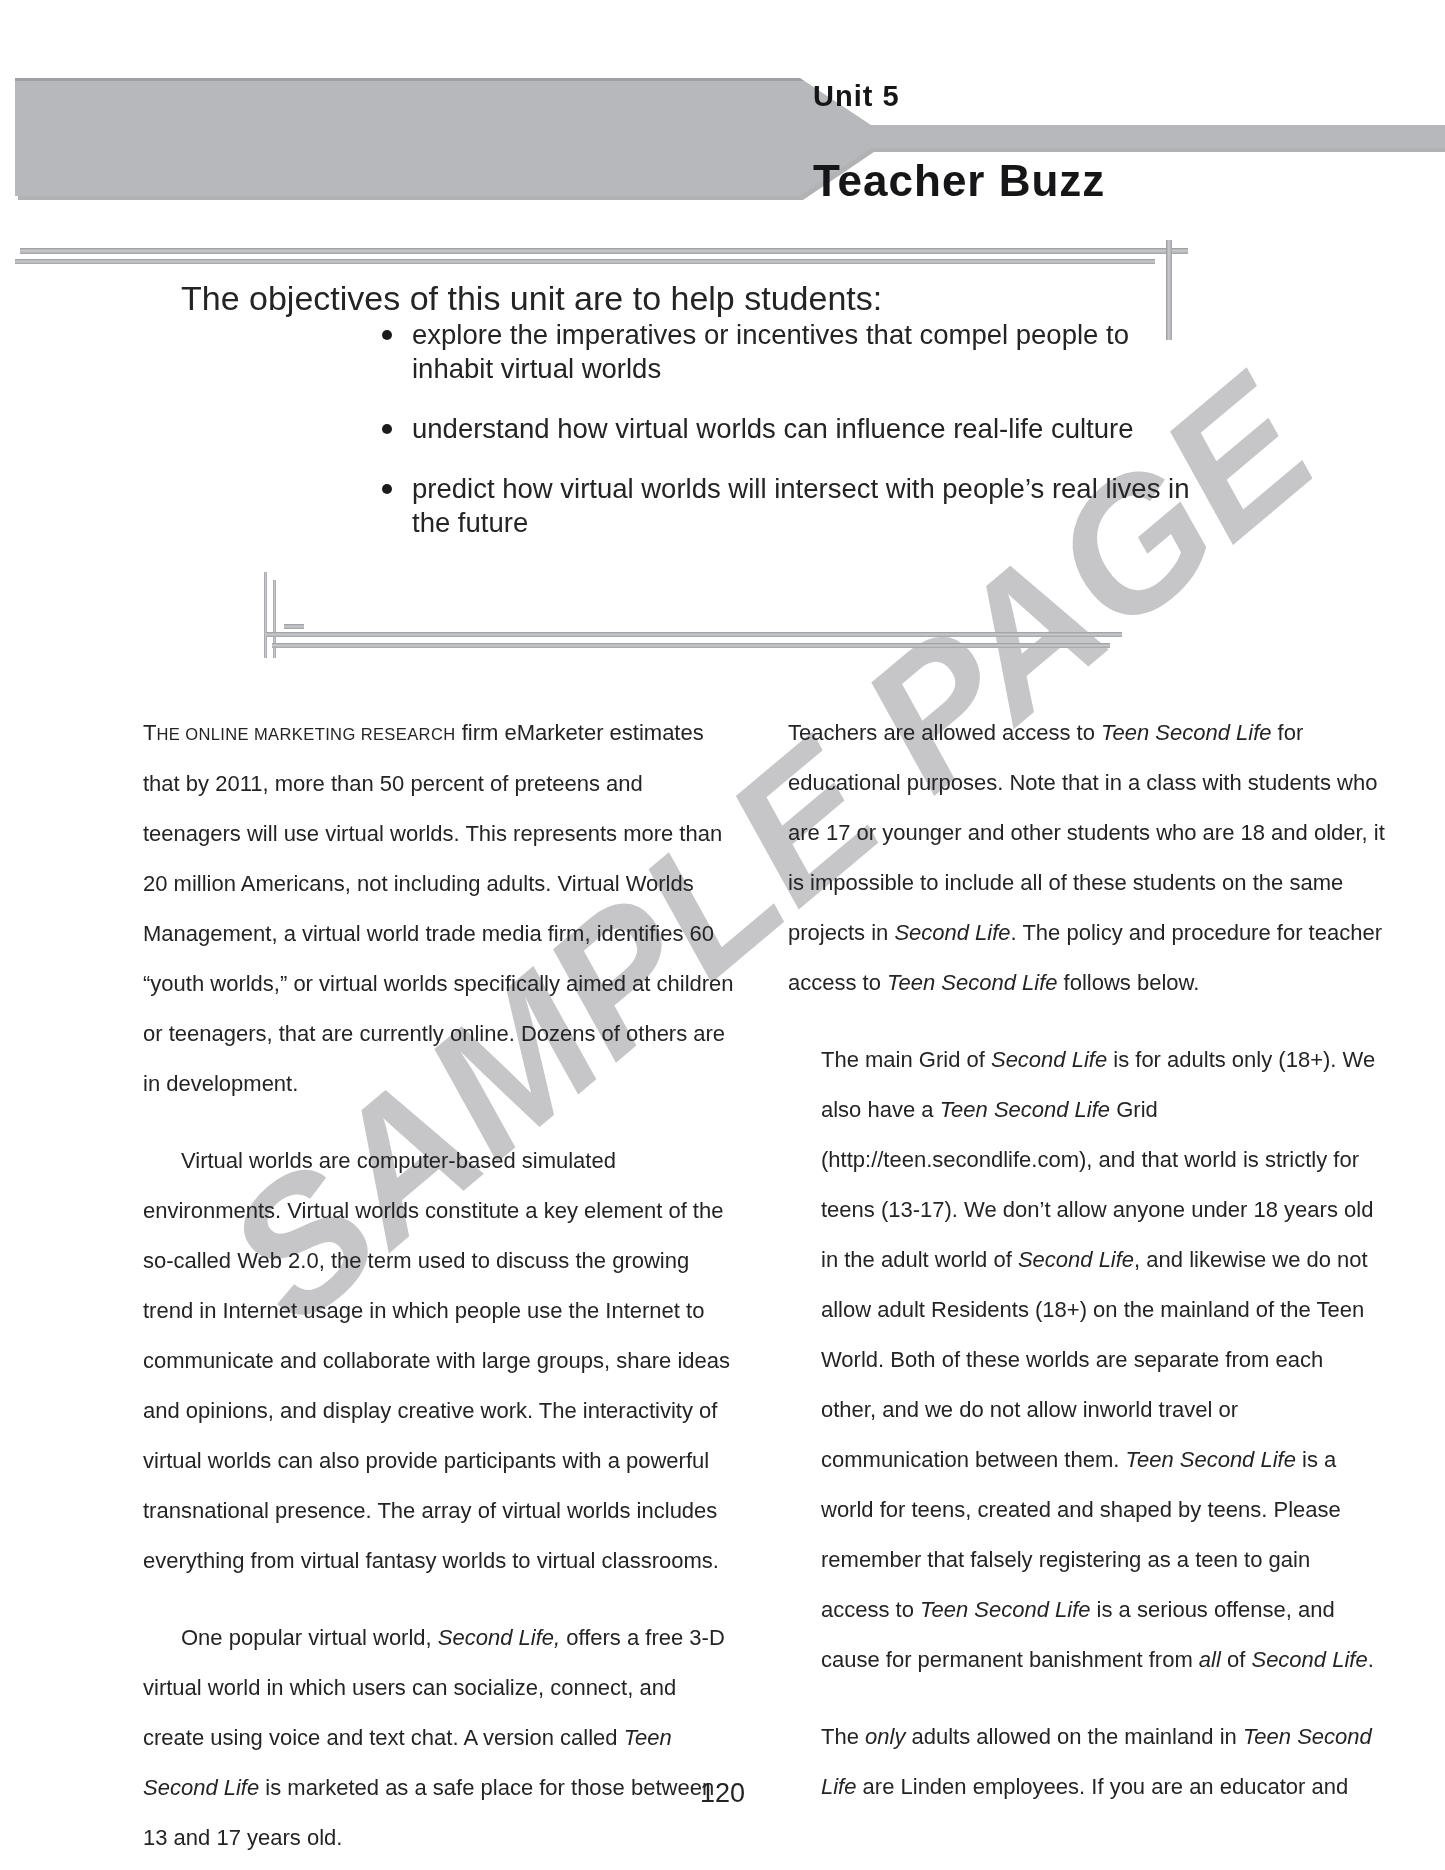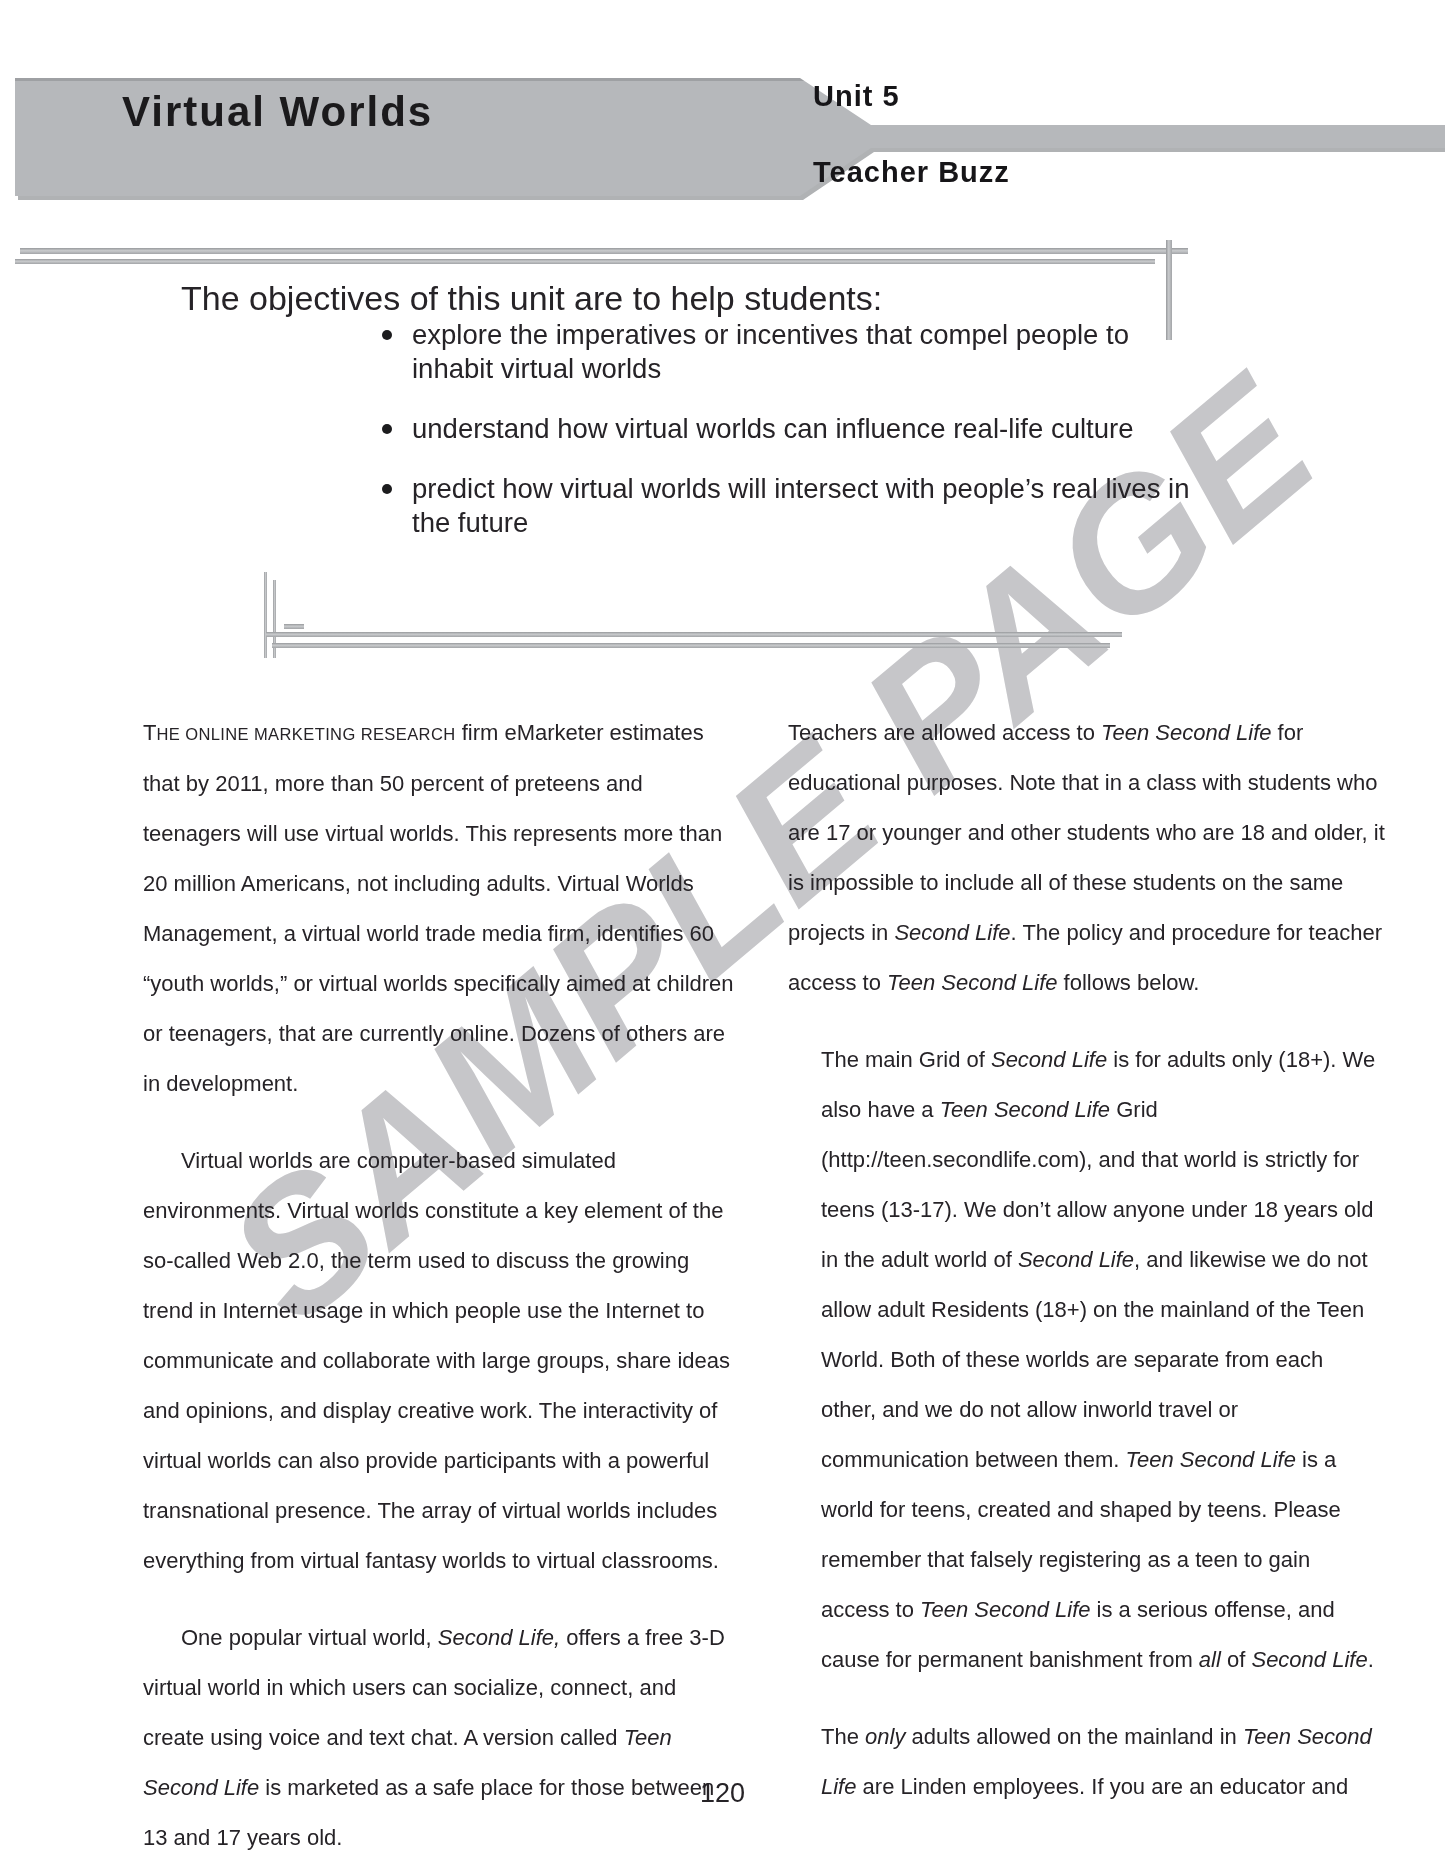--- a/index.html
+++ b/index.html
@@ -19,21 +19,21 @@
     filter:drop-shadow(3px 4px 0 rgba(112,114,118,0.55));z-index:2;}
   .banner-shape{
     width:100%;height:100%;
     background:linear-gradient(#9ea0a3 0 3px,#b6b8bb 3px);
     clip-path:polygon(0 0,785px 0,856px 47px,1430px 47px,1430px 70px,856px 70px,785px 118px,0 118px);
   }
   .banner-title{position:absolute;left:122px;top:88px;margin:0;font-size:42px;font-weight:bold;
     letter-spacing:2px;color:#1b1a1c;z-index:3;}
   .unit-label{position:absolute;left:813px;top:80px;font-size:29px;font-weight:bold;
     letter-spacing:1px;color:#161518;z-index:3;}
-  .header-subtitle{position:absolute;left:813px;top:156px;font-size:29px;font-weight:bold;
+  .header-subtitle{position:absolute;left:813px;top:156px;font-size:44px;font-weight:bold;
     letter-spacing:1px;color:#161518;z-index:3;}
   
   .rule{position:absolute;z-index:1;background:linear-gradient(to bottom,#97999c,#c9cbcd 45%,#a2a4a7);}
   .rule.vert{background:linear-gradient(to right,#97999c,#c9cbcd 45%,#a2a4a7);}
   .rule-top-1{left:20px;top:248px;width:1168px;height:6px;}
   .rule-top-2{left:15px;top:259px;width:1140px;height:5px;}
   .rule-top-vert{left:1166px;top:240px;width:6px;height:100px;}
   .rule-bl-vert-1{left:264px;top:572px;width:3px;height:86px;}
   .rule-bl-vert-2{left:273px;top:580px;width:3px;height:78px;}
   .rule-bl-dash{left:284px;top:624px;width:20px;height:5px;}
@@ -61,21 +61,20 @@
 </head>
 <body>
 
 <div class="page">
 
   <div class="watermark">SAMPLE PAGE</div>
 
   <div class="banner-shadow">
     <div class="banner-shape"></div>
   </div>
-  <h1 class="banner-title">Virtual Worlds</h1>
   <div class="unit-label">Unit 5</div>
   <div class="header-subtitle">Teacher Buzz</div>
 
   <div class="rule rule-top-1"></div>
   <div class="rule rule-top-2"></div>
   <div class="rule vert rule-top-vert"></div>
   <div class="rule vert rule-bl-vert-1"></div>
   <div class="rule vert rule-bl-vert-2"></div>
   <div class="rule rule-bl-dash"></div>
   <div class="rule rule-bottom-1"></div>

